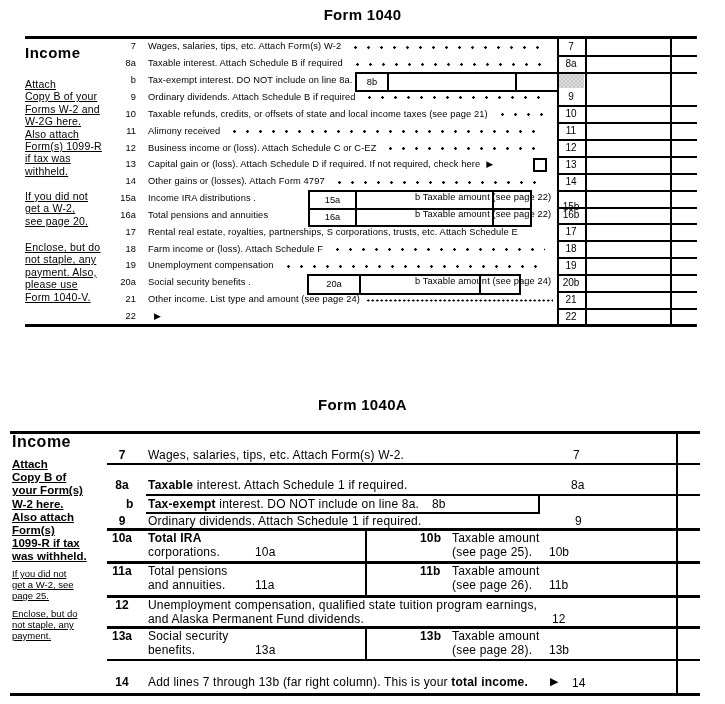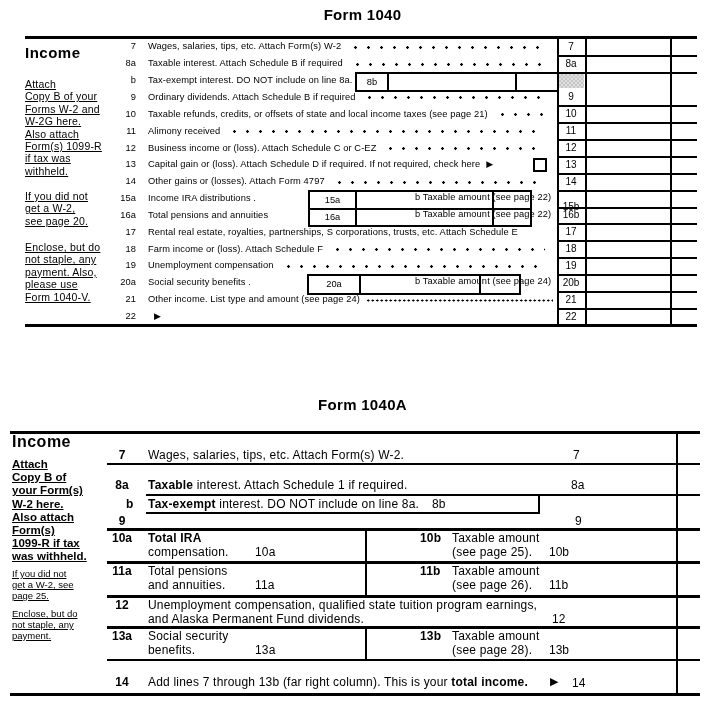--- a/index.html
+++ b/index.html
@@ -249,24 +249,25 @@
     <div class="a-txt" style="left: 148px; top: 66px;"><span>Wages, salaries, tips, etc. Attach Form(s) W-2.</span></div>
     <div class="a-ref" style="left: 573px; top: 66px;">7</div>
     <div class="a-num" style="left: 106px; top: 96px;">8a</div>
     <div class="a-txt" style="left: 148px; top: 96px;"><span style="font-weight: bold;">Taxable</span><span> interest. Attach Schedule 1 if required.</span></div>
     <div class="a-ref" style="left: 571px; top: 96px;">8a</div>
     <div class="a-txt" style="left: 126px; top: 115px; font-weight: bold;">b</div>
     <div class="a-txt" style="left: 148px; top: 115px;"><span style="font-weight: bold;">Tax-exempt</span><span> interest. DO NOT include on line 8a.</span></div>
     <div class="a-txt" style="left: 432px; top: 115px;"><span>8b</span></div>
     <div class="cell" style="left: 460px; top: 114px; width: 76px; height: 15px;"></div>
     <div class="a-num" style="left: 106px; top: 132px;">9</div>
+    <div class="a-txt" style="left: 148px; top: 132px;"><span>Ordinary dividends. Attach Schedule 1 if required.</span></div>
     <div class="a-ref" style="left: 575px; top: 132px;">9</div>
     <div class="a-num" style="left: 106px; top: 149px;">10a</div>
     <div class="a-txt" style="left: 148px; top: 149px; font-weight: bold;"><span>Total IRA</span></div>
-    <div class="a-txt" style="left: 148px; top: 163px;"><span>compensation.</span></div>
+    <div class="a-txt" style="left: 148px; top: 163px;"><span>corporations.</span></div>
     <div class="a-txt" style="left: 255px; top: 163px;"><span>10a</span></div>
     <div class="cell" style="left: 282px; top: 163px; width: 80px; height: 14px;"></div>
     <div class="a-txt" style="left: 420px; top: 149px; font-weight: bold;">10b</div>
     <div class="a-txt" style="left: 452px; top: 149px;"><span>Taxable amount</span></div>
     <div class="a-txt" style="left: 452px; top: 163px;"><span>(see page 25).</span></div>
     <div class="a-ref" style="left: 549px; top: 163px;">10b</div>
     <div class="a-num" style="left: 106px; top: 182px;">11a</div>
     <div class="a-txt" style="left: 148px; top: 182px;"><span>Total pensions</span></div>
     <div class="a-txt" style="left: 148px; top: 196px;"><span>and annuities.</span></div>
     <div class="a-txt" style="left: 255px; top: 196px;"><span>11a</span></div>

